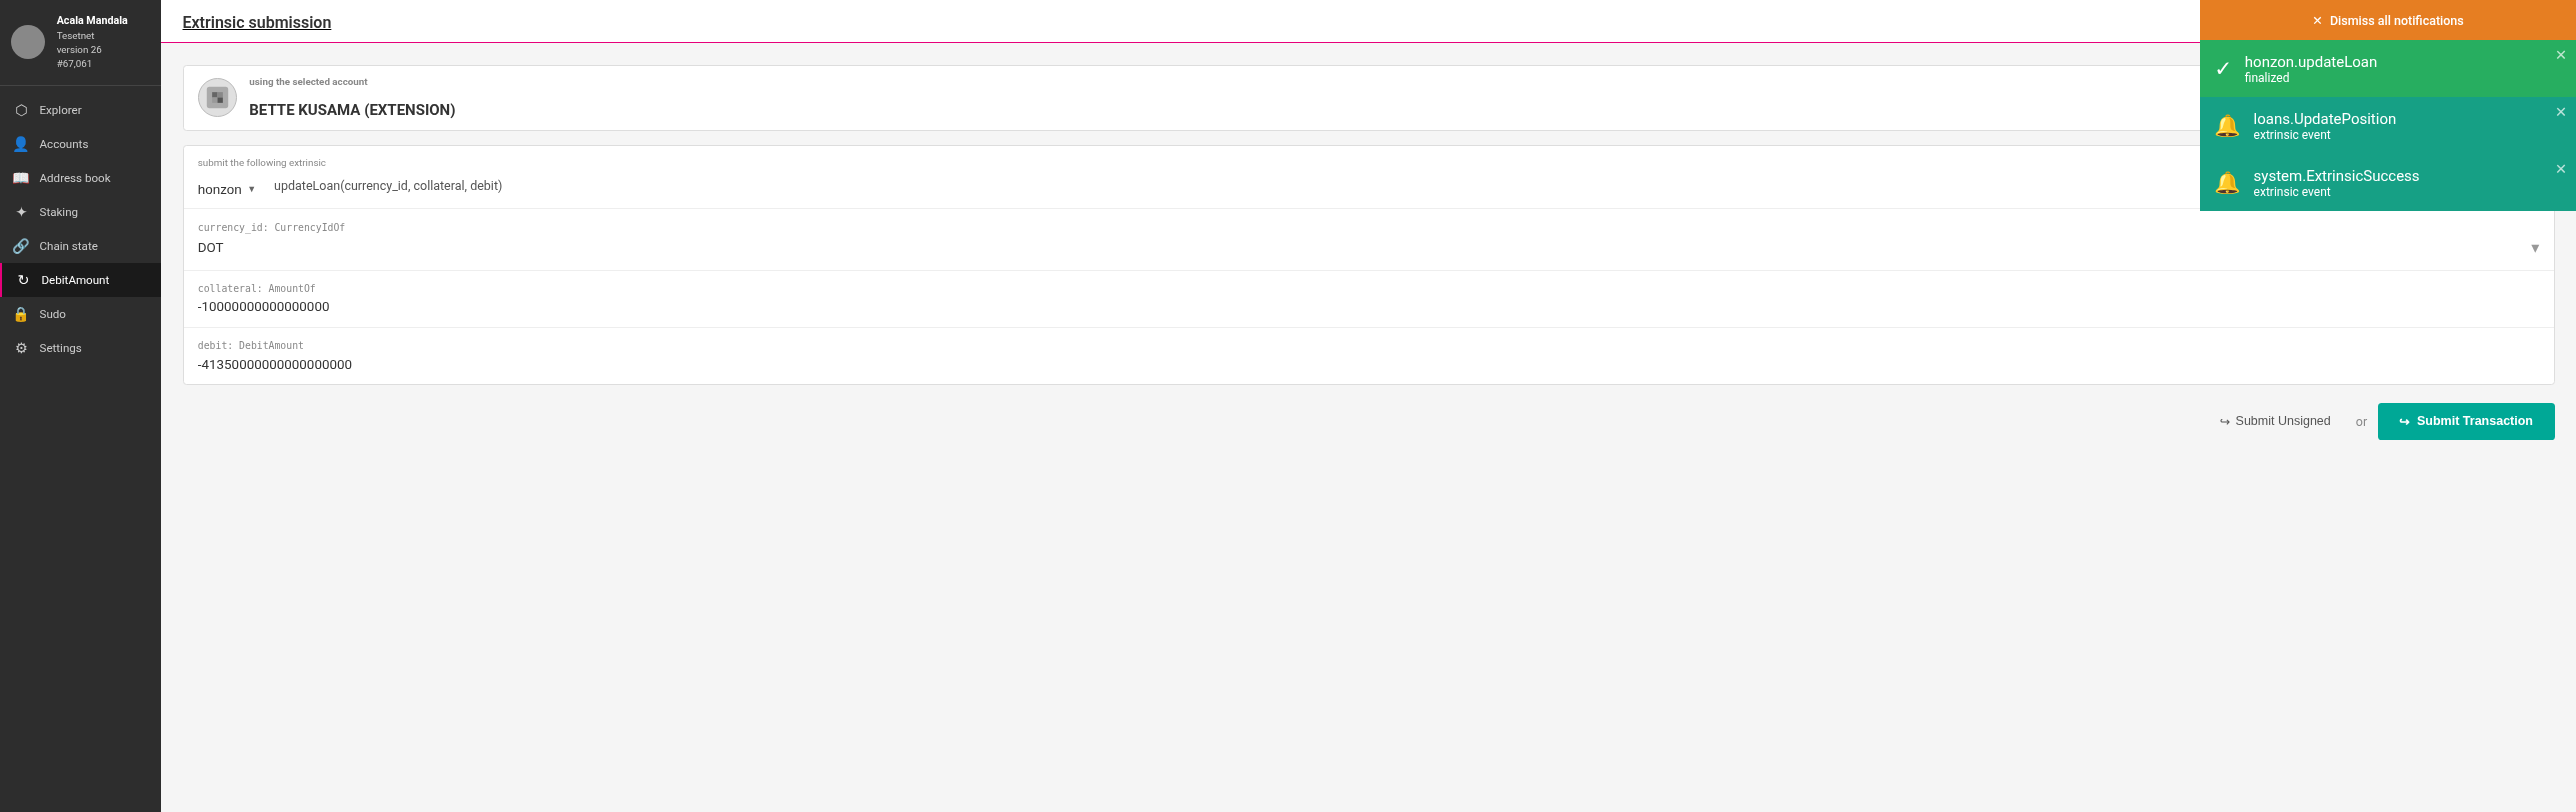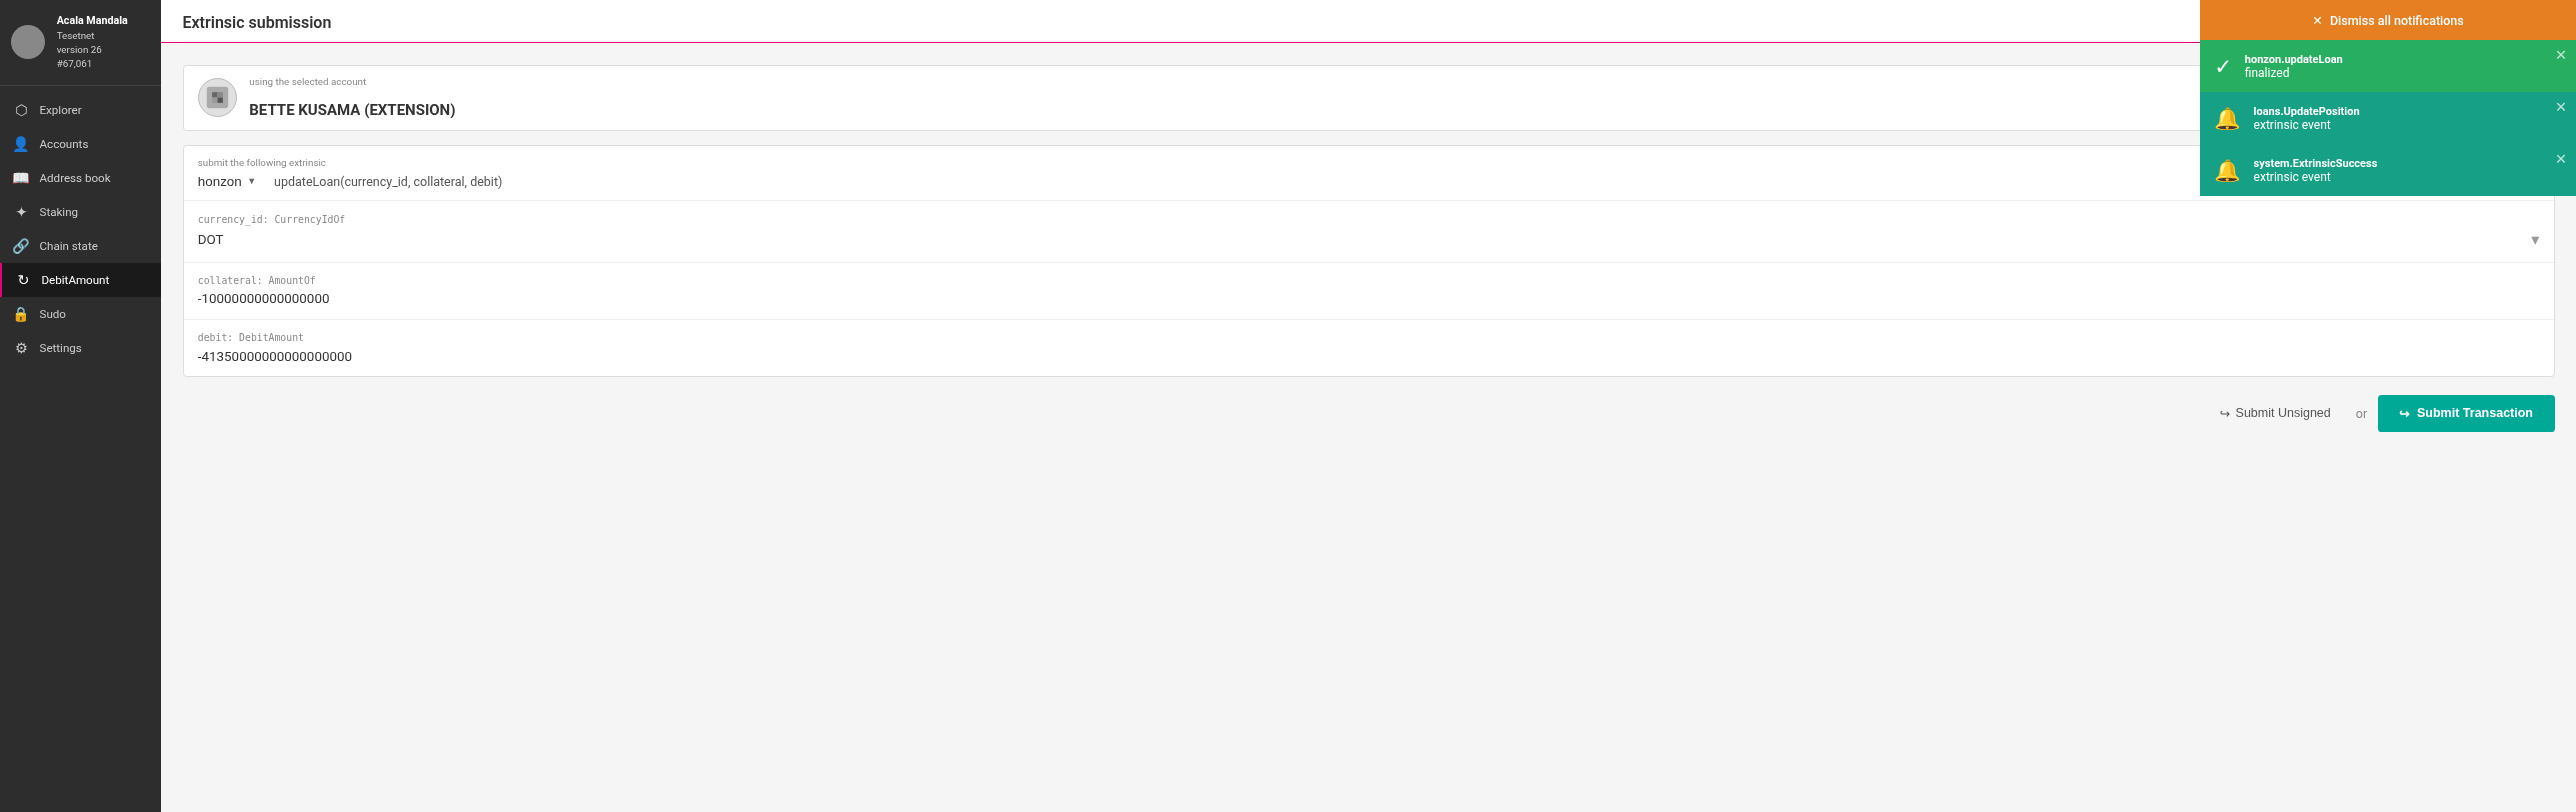--- a/index.html
+++ b/index.html
@@ -75,20 +75,21 @@
       display: flex;
       flex-direction: column;
       overflow: hidden;
       position: relative;
     }
 
     .page-header {
       background: #fff;
       padding: 12.5px 21.5px 0;
       border-bottom: 1.8px solid #e6007a;
+      text-decoration: underline;
     }
     .page-title {
       font-size: 16px;
       font-weight: 600;
       color: #333;
       padding-bottom: 10.7px;
     }
 
     .page-body {
       flex: 1;
@@ -118,20 +119,21 @@
       justify-content: center;
       font-size: 18px;
     }
     .account-info {
       flex: 1;
     }
     .account-hint {
       font-size: 9.8px;
       color: #888;
       margin-bottom: 14px;
+      font-weight: bold;
     }
     .account-name {
       font-size: 15px;
       font-weight: 700;
       color: #333;
     }
     .account-address {
       font-size: 10.7px;
       color: #888;
       margin-left: auto;
@@ -165,20 +167,21 @@
       color: #333;
       cursor: pointer;
       padding-right: 18px;
       appearance: none;
       -webkit-appearance: none;
       position: relative;
     }
     .select-wrapper {
       position: relative;
       display: inline-block;
+      margin-top: 8px;
     }
     .select-wrapper::after {
       content: '▼';
       font-size: 9px;
       color: #666;
       position: absolute;
       right: 3.6px;
       top: 50%;
       transform: translateY(-50%);
       pointer-events: none;
@@ -281,22 +284,22 @@
     .notif-icon {
       font-size: 21.5px;
       color: #fff;
       flex-shrink: 0;
     }
     .notif-text {
       flex: 1;
       color: #fff;
     }
     .notif-text .notif-title {
-      font-size: 11px;
-      font-weight: 700;
+      font-size: 15px;
+      font-weight: 400;
     }
     .notif-text .notif-status {
       font-size: 12px;
       font-weight: 400;
     }
     .notif-close {
       color: rgba(255,255,255,0.7);
       font-size: 14.3px;
       cursor: pointer;
       position: absolute;

